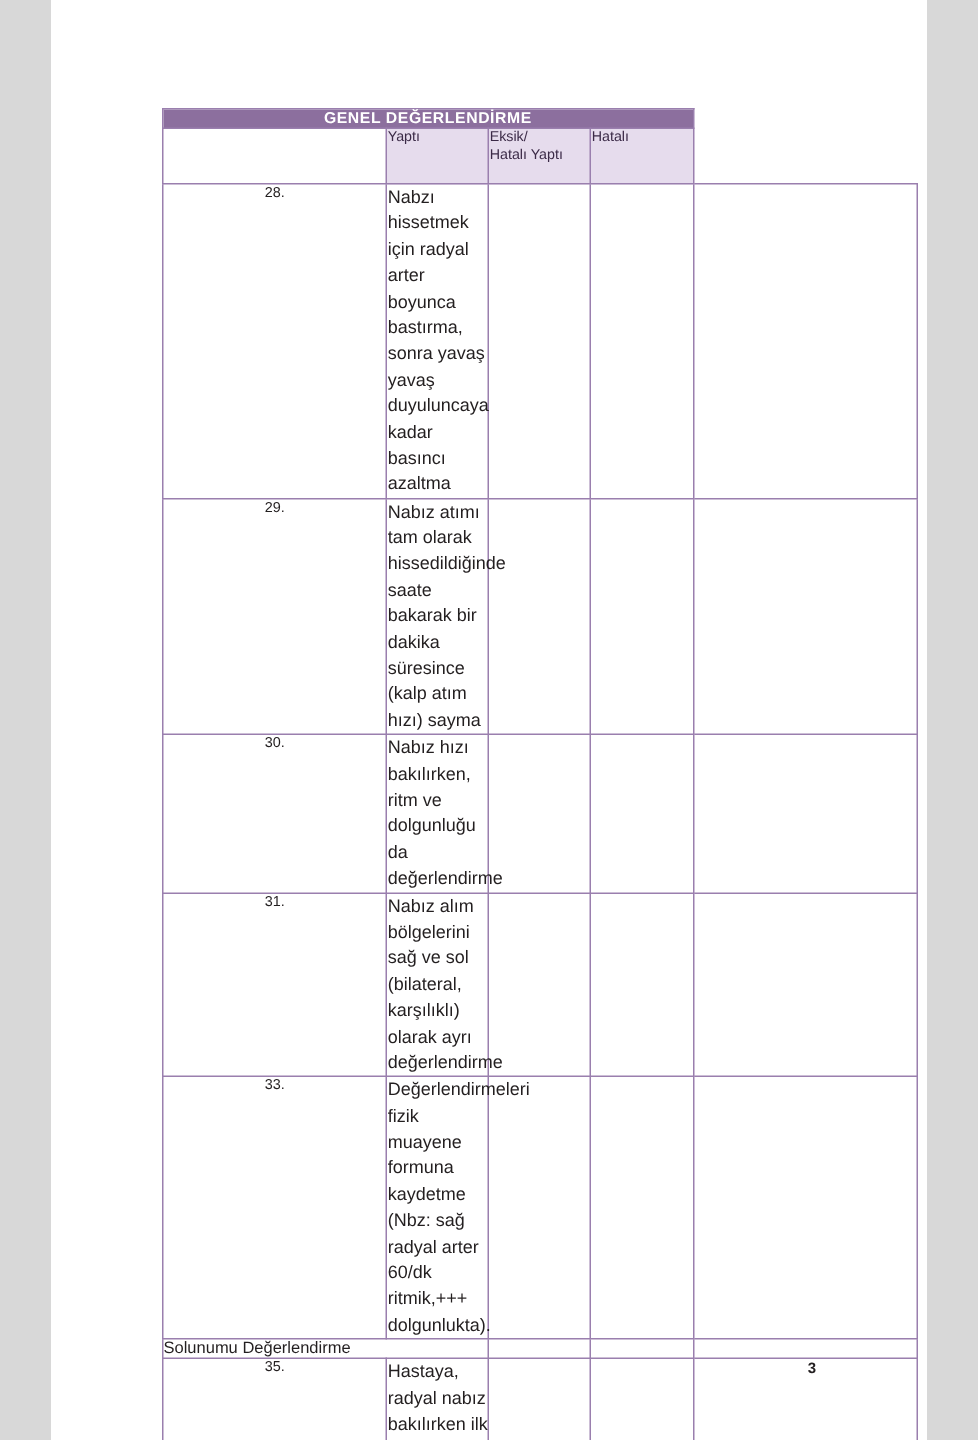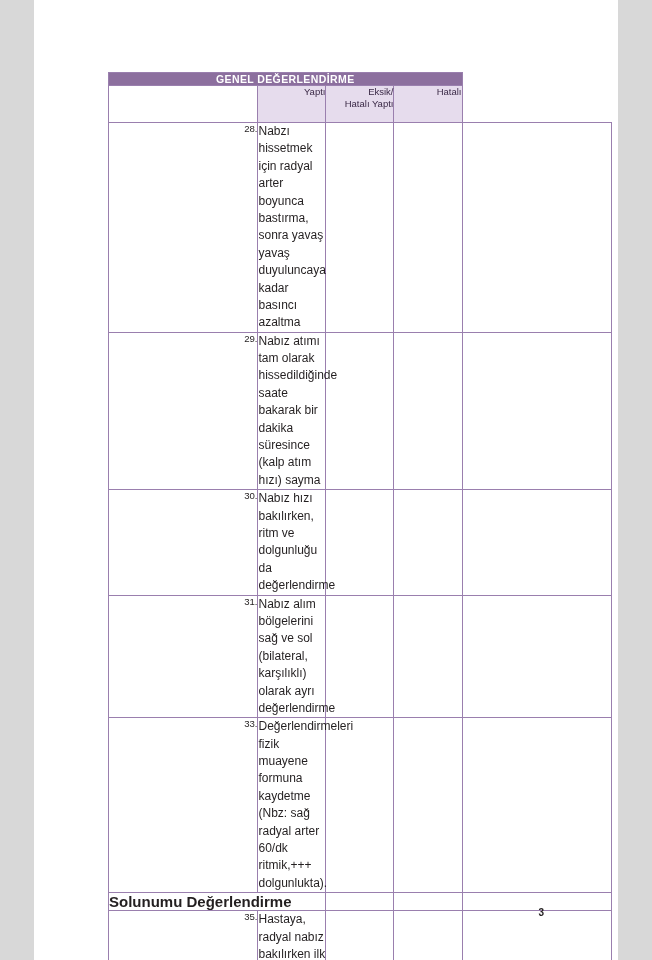--- a/index.html
+++ b/index.html
@@ -41,48 +41,48 @@
     text-align: center;
     font-size: 10.5px;
     font-weight: bold;
     letter-spacing: 0.4px;
     padding: 6px 0 6px 0;
     border: 1px solid #8c6f9e;
   }
   .hdr-cell {
     background: #e6dced;
     color: #3b2a47;
-    text-align: right;
+    text-align: left;
     font-size: 9.5px;
     padding: 4px 2px;
     vertical-align: bottom;
     height: 36px;
     line-height: 1.25;
   }
   .hdr-blank {
     background: #ffffff;
   }
   .item-num {
     width: 26px;
-    text-align: right;
+    text-align: center;
     padding: 6px 0 6px 6px;
     font-size: 9.6px;
     color: #231f20;
     white-space: nowrap;
   }
   .item-text {
     padding: 6px 8px 6px 2px;
     font-size: 12px;
     line-height: 1.45;
     color: #231f20;
   }
   .section-row td {
     padding: 6px 6px;
-    font-size: 15px;
-    font-weight: bold;
+    font-size: 11px;
+    font-weight: normal;
     color: #231f20;
   }
   .mark-cell {
     background: #ffffff;
   }
   .col-a { width: 68px; }
   .col-b { width: 68px; }
   .col-c { width: 68px; }
   .page-number {
     position: absolute;

